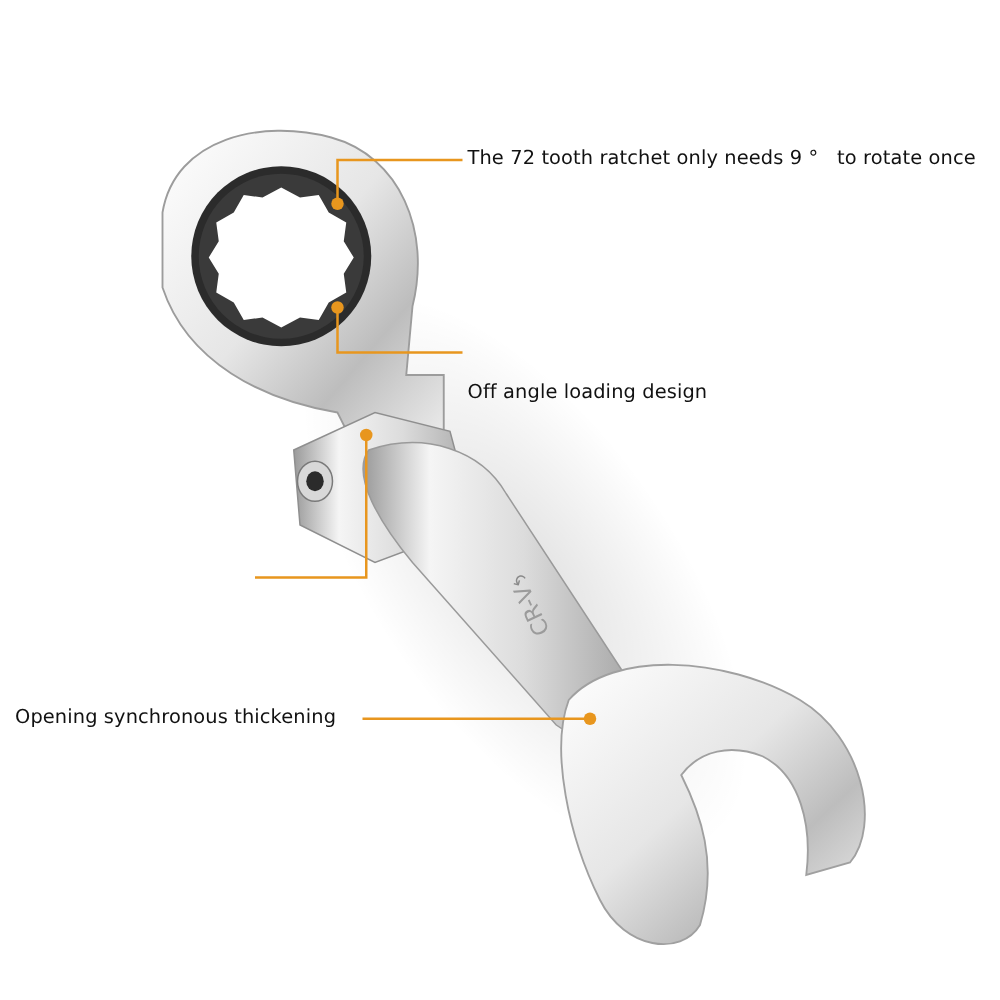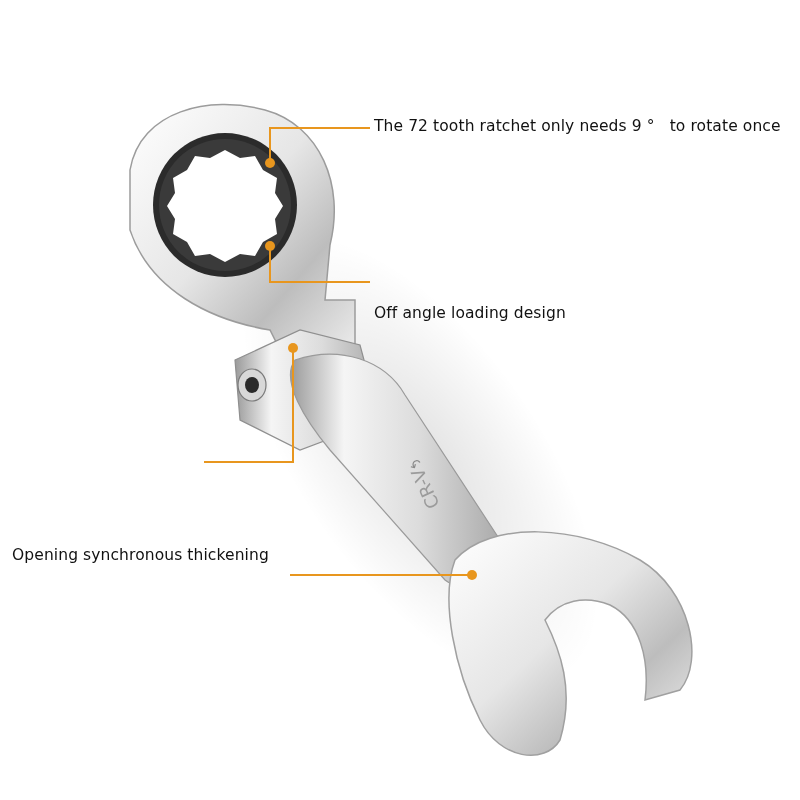--- a/index.html
+++ b/index.html
@@ -67,14 +67,14 @@
     <g fill="#e8961e">
       <circle cx="270" cy="163" r="5"></circle>
       <circle cx="270" cy="246" r="5"></circle>
       <circle cx="293" cy="348" r="5"></circle>
       <circle cx="472" cy="575" r="5"></circle>
     </g>
   </svg>
 
   <div class="label" style="left:374px; top:116px;">The 72 tooth ratchet only needs 9 °   to rotate once</div>
   <div class="label" style="left:374px; top:288px;margin-top:15px;">Off angle loading design</div>
-  <div class="label" style="left:12px; top:545px;">Opening synchronous thickening</div>
+  <div class="label" style="left:12px; top:563px;">Opening synchronous thickening</div>
 </div>
 
 </body></html>

